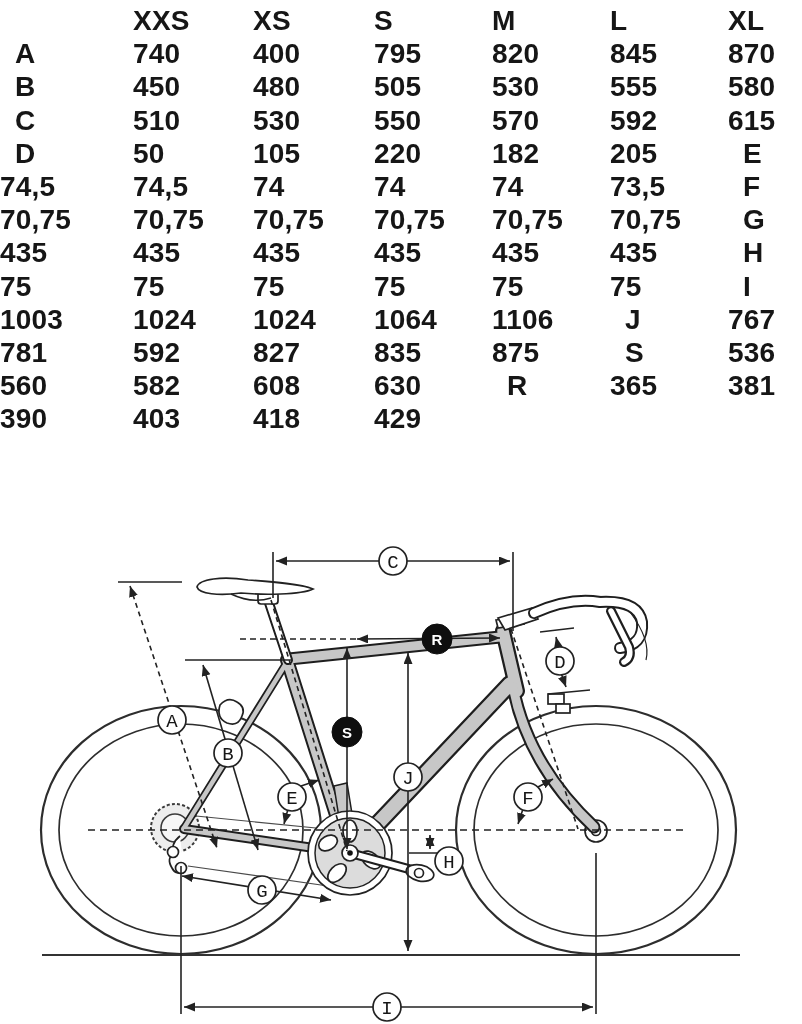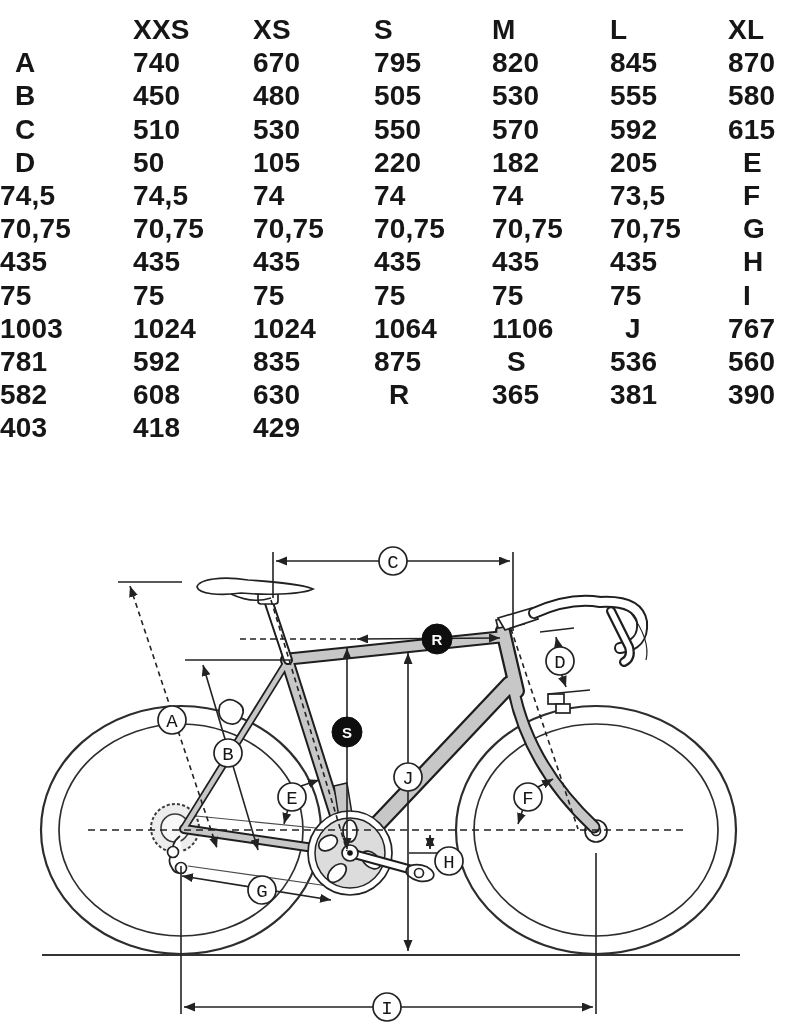--- a/index.html
+++ b/index.html
@@ -1,19 +1,19 @@
 <!DOCTYPE html>
 <html><head>
 <meta charset="utf-8">
 <style>
   html,body{margin:0;padding:0;background:#fff;}
   body{width:802px;height:1024px;position:relative;overflow:hidden;
        font-family:"Liberation Sans",sans-serif;}
   .geo-table{
-    position:absolute;left:0;top:13px;width:802px;
+    position:absolute;left:0;top:4px;width:802px;
     display:grid;
     grid-template-columns:133px 120px 121px 118px 118px 118px 74px;
     font-size:28px;line-height:33.2px;font-weight:600;color:#161616;
     letter-spacing:0.2px;
   }
   .geo-table .cell{white-space:nowrap;}
   .geo-table .label{padding-left:15px;}
   svg{position:absolute;left:0;top:0;}
   .tube-o{stroke:#1e1e1e;fill:none;stroke-linecap:round;}
   .tube-i{stroke:#c7c7c7;fill:none;stroke-linecap:round;}
@@ -32,21 +32,21 @@
 <div class="geo-table">
     <div class="cell label"></div>
     <div class="cell">XXS</div>
     <div class="cell">XS</div>
     <div class="cell">S</div>
     <div class="cell">M</div>
     <div class="cell">L</div>
     <div class="cell">XL</div>
     <div class="cell label">A</div>
     <div class="cell">740</div>
-    <div class="cell">670</div>
+    <div class="cell">400</div>
     <div class="cell">795</div>
     <div class="cell">820</div>
     <div class="cell">845</div>
     <div class="cell">870</div>
     <div class="cell label">B</div>
     <div class="cell">450</div>
     <div class="cell">480</div>
     <div class="cell">505</div>
     <div class="cell">530</div>
     <div class="cell">555</div>
@@ -95,20 +95,21 @@
     <div class="cell label">I</div>
     <div class="cell">1003</div>
     <div class="cell">1024</div>
     <div class="cell">1024</div>
     <div class="cell">1064</div>
     <div class="cell">1106</div>
     <div class="cell label">J</div>
     <div class="cell">767</div>
     <div class="cell">781</div>
     <div class="cell">592</div>
+    <div class="cell">827</div>
     <div class="cell">835</div>
     <div class="cell">875</div>
     <div class="cell label">S</div>
     <div class="cell">536</div>
     <div class="cell">560</div>
     <div class="cell">582</div>
     <div class="cell">608</div>
     <div class="cell">630</div>
     <div class="cell label">R</div>
     <div class="cell">365</div>

